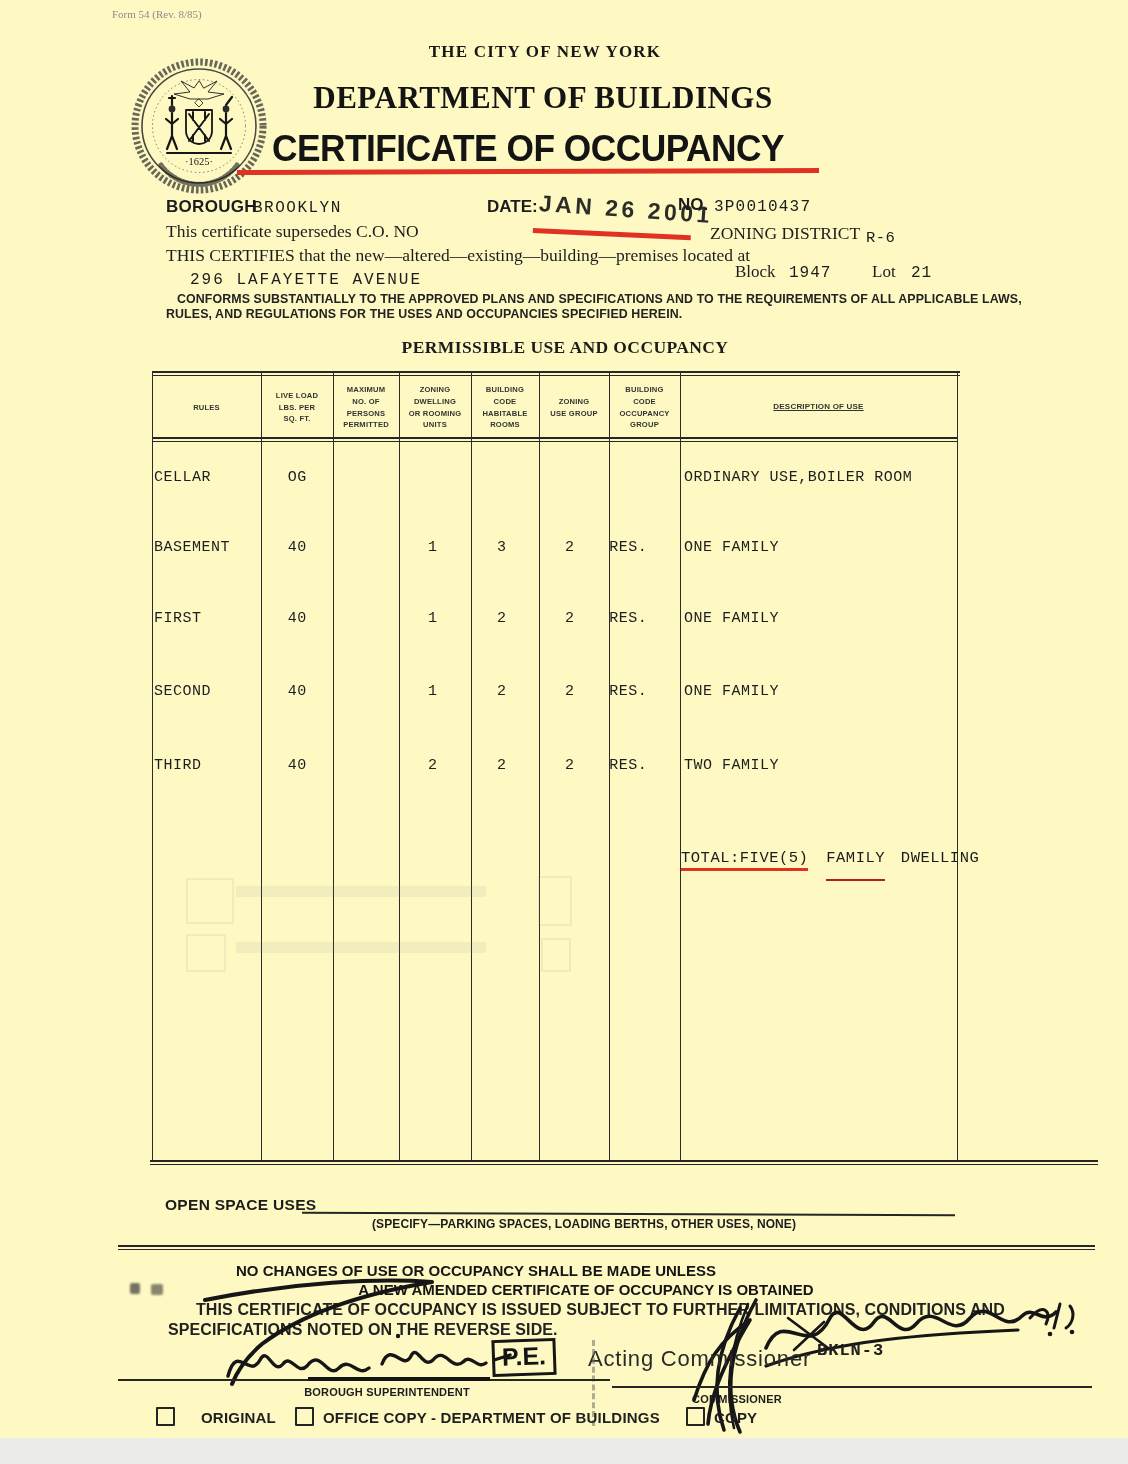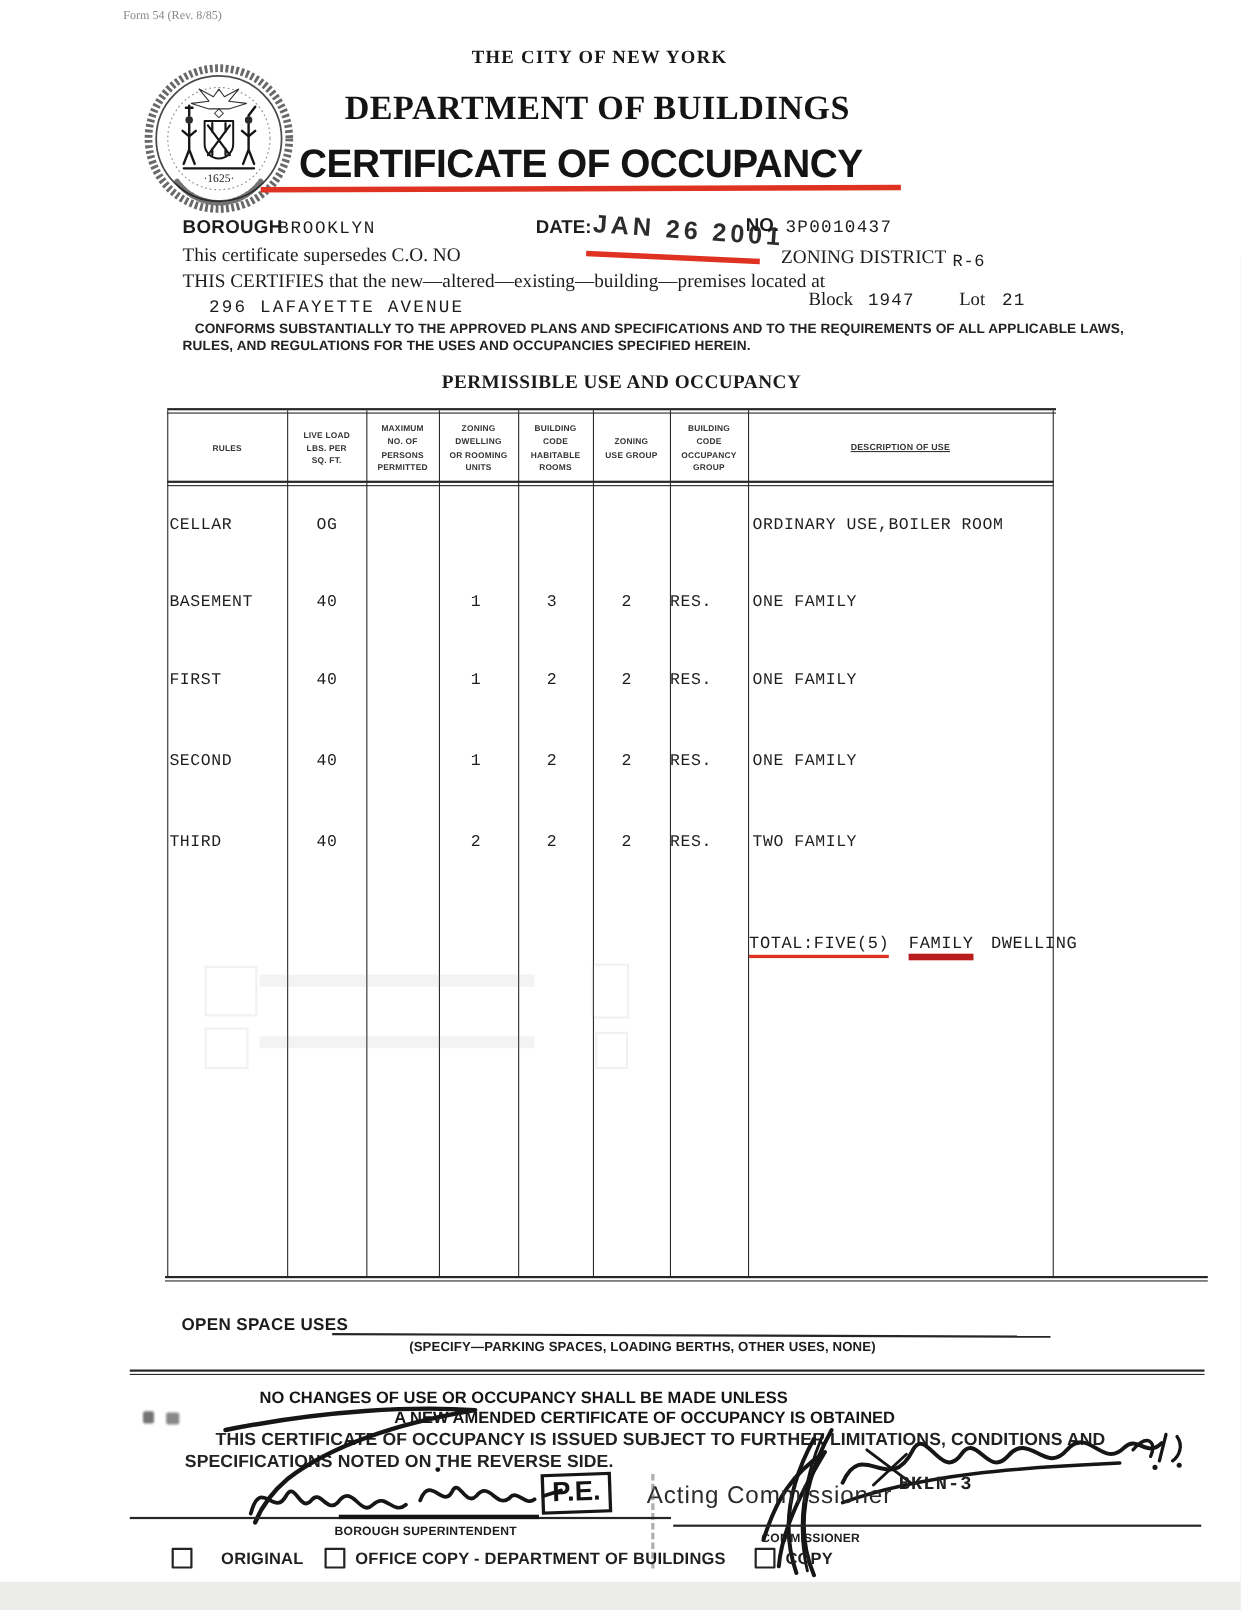--- a/index.html
+++ b/index.html
@@ -1,16 +1,16 @@
 <!DOCTYPE html>
 <html><head>
 <meta charset="utf-8">
 <style>
   html,body{margin:0;padding:0;background:#e8e8e6;}
-  .page{position:relative;width:1128px;height:1464px;background:#ffffff;overflow:hidden;
+  .page{position:relative;width:1128px;height:1464px;background:#fef9c3;overflow:hidden;
         font-family:"Liberation Sans",sans-serif;color:#1c1c1c;}
   .abs{position:absolute;}
   .serif{font-family:"Liberation Serif",serif;}
   .mono{font-family:"Liberation Mono",monospace;}
   .sans{font-family:"Liberation Sans",sans-serif;}
   .hline{background:#262626;height:1.4px;}
   .vline{background:#2c2c2c;width:1.4px;}
   .hdrcell{display:flex;align-items:center;justify-content:center;text-align:center;
            font-size:7.6px;line-height:1.55;color:#333;white-space:pre-line;font-weight:bold;letter-spacing:.2px;}
   .trow{display:flex;font-family:"Liberation Mono",monospace;font-size:15px;color:#1e1e1e;letter-spacing:.5px;}
@@ -175,21 +175,21 @@
       <span class="w2"></span>
       <span class="w3">2</span>
       <span class="w4">2</span>
       <span class="w5">2</span>
       <span class="w6">RES.</span>
       <span class="w7">TWO FAMILY</span>
     </div>
 
     <div class="abs mono" style="left:681px;top:849px;font-size:15.5px;letter-spacing:.5px;white-space:nowrap;">
       <span style="border-bottom:3px solid #e03222;padding-bottom:1px;">TOTAL:FIVE(5)</span><span> </span>
-      <span style="border-bottom:6px solid #b91c1c;padding-bottom:0;margin-left:8px;">FAMILY</span><span> </span>
+      <span style="border-bottom:2px solid #b91c1c;padding-bottom:12px;margin-left:8px;">FAMILY</span><span> </span>
       <span style="margin-left:6px;">DWELLING</span>
     </div>
 
     <div class="abs ghost" style="left:186px;top:878px;width:44px;height:42px;"></div>
     <div class="abs ghost" style="left:538px;top:876px;width:30px;height:46px;"></div>
     <div class="abs ghost" style="left:186px;top:934px;width:36px;height:34px;"></div>
     <div class="abs ghost" style="left:541px;top:938px;width:26px;height:30px;"></div>
     <div class="abs" style="left:236px;top:886px;width:250px;height:11px;background:rgba(140,140,140,.10);"></div>
     <div class="abs" style="left:236px;top:942px;width:250px;height:11px;background:rgba(140,140,140,.10);"></div>
   </div>

